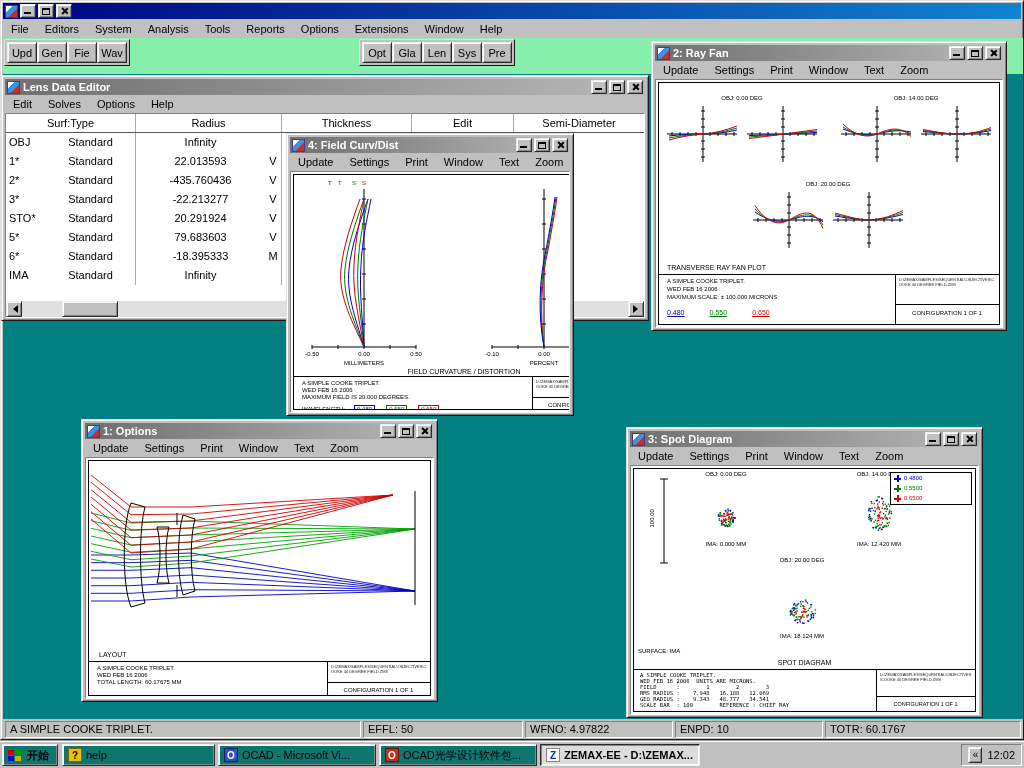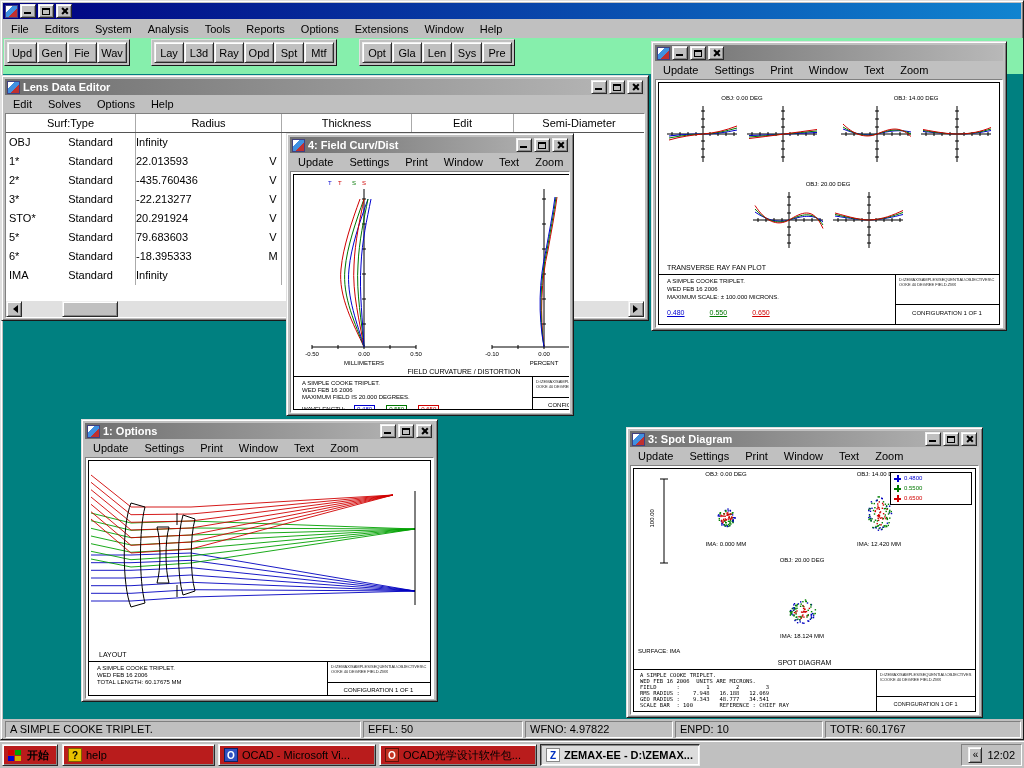--- a/index.html
+++ b/index.html
@@ -37,38 +37,38 @@
 .lsym::before{content:"";position:absolute;left:3px;top:0;width:1.5px;height:7px;background:currentColor}
 .lsym::after{content:"";position:absolute;top:3px;left:0;height:1.5px;width:7px;background:currentColor}
 #mainwin{left:0;top:0;width:1024px;height:740px;background:#c0c0c0;border:1px solid;border-color:#dfdfdf #1a1a1a #1a1a1a #dfdfdf;box-shadow:inset 1px 1px 0 #fff,inset -1px -1px 0 #808080;position:absolute;padding:2px}
 #tstrip{position:absolute;left:2px;width:1020px;top:37px;height:36px;background:#86efac}
 .tgrp{position:absolute;top:1px;height:27px;background:#c0c0c0;padding:2px;display:flex;border:1px solid;border-color:#dfdfdf #1a1a1a #1a1a1a #dfdfdf}
 .tbtn{width:30px;height:21px;background:#c0c0c0;border:1px solid;border-color:#efefef #2a2a2a #2a2a2a #efefef;box-shadow:inset 1px 1px 0 #fff,inset -1px -1px 0 #888;font-size:11px;display:flex;align-items:center;justify-content:center}
 #workspace{position:absolute;left:2px;top:73px;width:1020px;height:645px;background:#008080}
 #sbar{position:absolute;left:2px;width:1020px;top:718px;height:20px;background:#c0c0c0;display:flex;gap:2px;padding:1px 2px;align-items:center}
 .spanel{height:17px;border:1px solid;border-color:#808080 #fff #fff #808080;padding:1px 4px;white-space:nowrap;overflow:hidden}
 #task{position:absolute;left:0;top:740px;width:1024px;height:28px;background:#c0c0c0;border-top:1px solid #9a9a9a;box-shadow:inset 0 1px 0 #fff}
-.tkb{position:absolute;top:3px;height:22px;background:#b91c1c;border:1px solid;border-color:#efefef #2a2a2a #2a2a2a #efefef;box-shadow:inset 1px 1px 0 #fff,inset -1px -1px 0 #888;display:flex;align-items:center;gap:4px;padding:0 5px;font-size:11px;white-space:nowrap;overflow:hidden}
+.tkb{position:absolute;top:3px;height:22px;background:#0f766e;border:1px solid;border-color:#efefef #2a2a2a #2a2a2a #efefef;box-shadow:inset 1px 1px 0 #fff,inset -1px -1px 0 #888;display:flex;align-items:center;gap:4px;padding:0 5px;font-size:11px;white-space:nowrap;overflow:hidden}
 .tkb.pressed{border-color:#2a2a2a #efefef #efefef #2a2a2a;box-shadow:inset 1px 1px 0 #888,inset -1px -1px 0 #fff;background:#dcdcdc;font-weight:bold}
 .tico{width:14px;height:14px;flex:none;display:flex;align-items:center;justify-content:center;font-size:10px;font-weight:bold}
 .ico-help{background:#e8c000;color:#000;border:1px solid #806000}
 .ico-doc{background:#3050c0;color:#fff;border:1px solid #102060}
 .ico-cn{background:#c03020;color:#fff;border:1px solid #601008}
 .ico-z{background:#fff;color:#0030c0;border:1px solid #888}
 #tray{position:absolute;right:2px;top:3px;height:22px;border:1px solid;border-color:#808080 #fff #fff #808080;display:flex;align-items:center;gap:5px;padding:0 6px}
 .flag{display:grid;grid-template-columns:6px 6px;grid-template-rows:5px 5px;gap:1px;margin-right:2px}
 .flag i{display:block}
 .fr{background:#d00000}.fg{background:#00a000}.fb{background:#0000d0}.fy{background:#d0b000}
 #ldetbl{position:relative;background:#fff;border:1px solid;border-color:#808080 #fff #fff #808080;height:205px;font-size:11px;overflow:hidden;margin-top:1px}
 .lr{display:flex;height:19px;line-height:18px}
 .lr.h{border-bottom:1px solid #555}
 .cg{display:flex;border-right:1px solid #aaa;overflow:hidden}
 .cg1{width:130px}.cg2{width:146px}.cg3{width:130px}.cg4{width:102px}.cg5{flex:1;border-right:none}
 .surf{width:40px;padding-left:3px}.typ{flex:1;text-align:center}
-.val{flex:1;text-align:left}.flg{width:16px;text-align:center}
+.val{flex:1;text-align:center}.flg{width:16px;text-align:center}
 .hc{flex:1;text-align:center}
 .hsb{position:absolute;left:0;bottom:0;height:16px;width:100%;background:#e0e0e0;display:flex}
 .sbtn{width:16px;height:16px;flex:none;background:#c0c0c0;border:1px solid;border-color:#efefef #2a2a2a #2a2a2a #efefef;box-shadow:inset 1px 1px 0 #fff,inset -1px -1px 0 #888;display:flex;align-items:center;justify-content:center}
 .arl{width:0;height:0;border:4px solid transparent;border-right:5px solid #000;margin-right:2px}
 .arr{width:0;height:0;border:4px solid transparent;border-left:5px solid #000;margin-left:2px}
 .strack{flex:1;position:relative}
 .sthumb{position:absolute;left:40px;top:0;width:56px;height:16px;background:#c0c0c0;border:1px solid;border-color:#efefef #2a2a2a #2a2a2a #efefef;box-shadow:inset 1px 1px 0 #fff,inset -1px -1px 0 #888}
 .rot{transform:rotate(-90deg);transform-origin:center}
 </style>
 </head>
@@ -102,28 +102,20 @@
     <span class="mi">Help</span>
   </div>
 
   <div id="tstrip">
     <div class="tgrp" style="left:1px">
       <span class="tbtn">Upd</span>
       <span class="tbtn">Gen</span>
       <span class="tbtn">Fie</span>
       <span class="tbtn">Wav</span>
     </div>
-    <div class="tgrp" style="left:148px">
-      <span class="tbtn">Lay</span>
-      <span class="tbtn">L3d</span>
-      <span class="tbtn">Ray</span>
-      <span class="tbtn">Opd</span>
-      <span class="tbtn">Spt</span>
-      <span class="tbtn">Mtf</span>
-    </div>
     <div class="tgrp" style="left:356px">
       <span class="tbtn">Opt</span>
       <span class="tbtn">Gla</span>
       <span class="tbtn">Len</span>
       <span class="tbtn">Sys</span>
       <span class="tbtn">Pre</span>
     </div>
   </div>
 
   <div id="workspace"></div>
@@ -280,20 +272,21 @@
         <span class="sbtn">
             <i class="arr"></i>
           </span>
       </div>
     </div>
   </div>
 
   <div class="win" style="left:650px;top:40px;width:356px;height:290px;z-index:3">
     <div class="tbar tinact">
       <span class="wico"></span>
+      <span class="ttxt">2: Ray Fan</span>
       <span class="wb">
           <i class="gmin"></i>
         </span>
       <span class="wb">
           <i class="gmax"></i>
         </span>
       <span class="wb">
           <i class="gx"></i>
         </span>
     </div>

